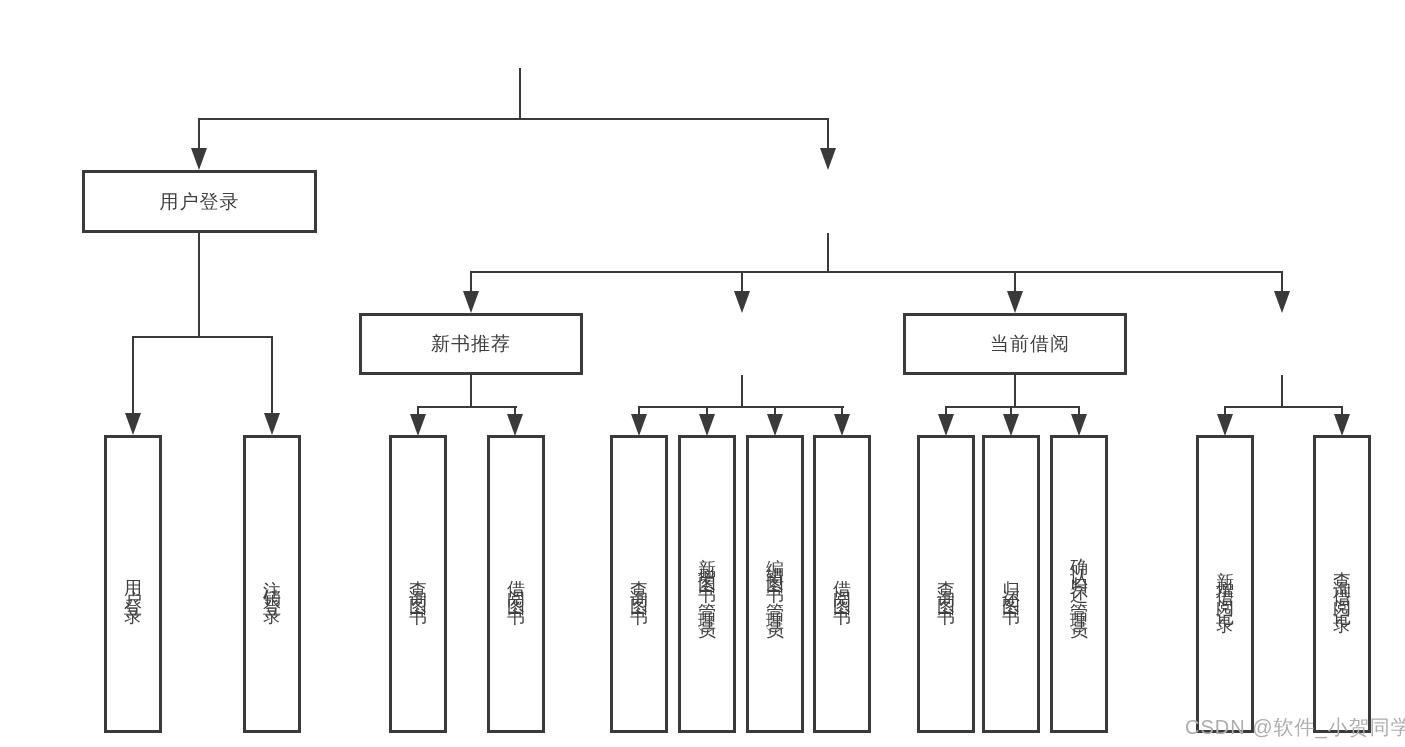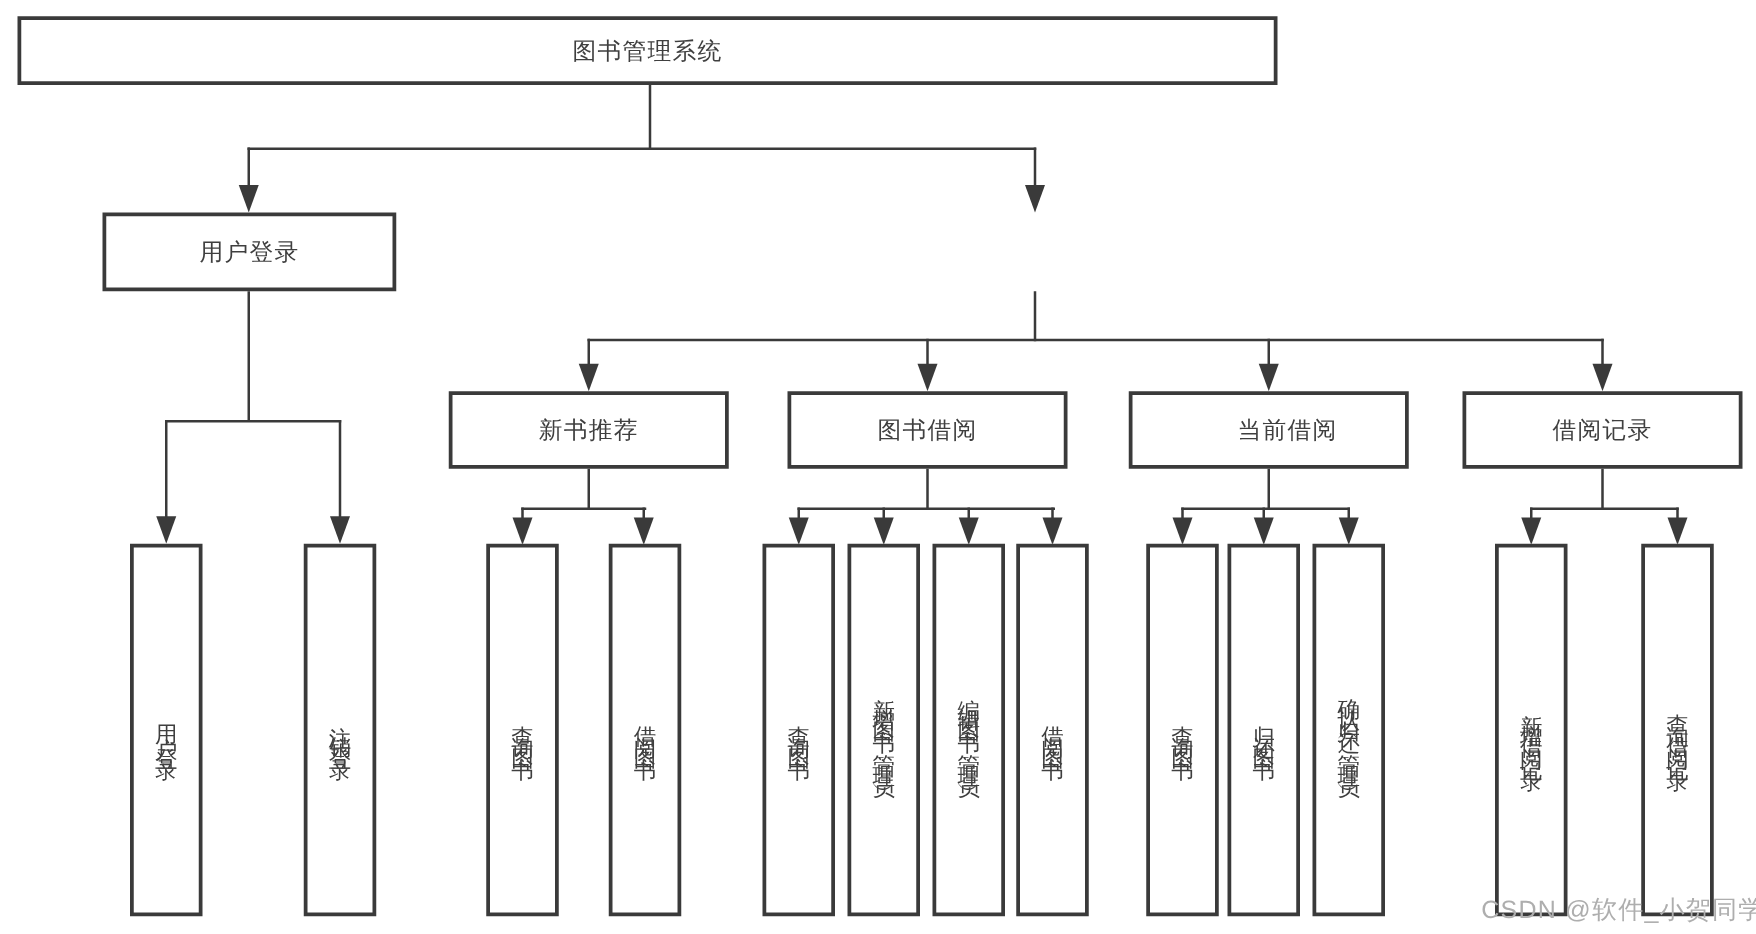--- a/index.html
+++ b/index.html
@@ -49,23 +49,20 @@
     letter-spacing: 1px;
     white-space: nowrap;
     z-index: 5;
   }
 </style>
 </head>
 <body>
 
 <div class="stage">
 
-  <div class="box hbox" style="left:14px; top:13px; width:1008px; height:55px;">
-    <span>图书管理系统</span>
-  </div>
 
   <div class="vline" style="left:519px; top:68px; height:51px;"></div>
   <div class="hline" style="left:198px; top:118px; width:631px;"></div>
   <div class="vline" style="left:198px; top:118px; height:32px;"></div>
   <div class="arrow" style="left:191px; top:148px;"></div>
   <div class="vline" style="left:827px; top:118px; height:32px;"></div>
   <div class="arrow" style="left:820px; top:148px;"></div>
 
   <div class="box hbox" style="left:82px; top:170px; width:235px; height:63px;">
     <span>用户登录</span>
@@ -85,28 +82,22 @@
   <div class="vline" style="left:741px; top:271px; height:22px;"></div>
   <div class="arrow" style="left:734px; top:291px;"></div>
   <div class="vline" style="left:1014px; top:271px; height:22px;"></div>
   <div class="arrow" style="left:1007px; top:291px;"></div>
   <div class="vline" style="left:1281px; top:271px; height:22px;"></div>
   <div class="arrow" style="left:1274px; top:291px;"></div>
 
   <div class="box hbox" style="left:359px; top:313px; width:224px; height:62px;">
     <span>新书推荐</span>
   </div>
-  <div class="box hbox" style="left:630px; top:313px; width:224px; height:62px;">
-    <span>图书借阅</span>
-  </div>
   <div class="box hbox" style="left:903px; top:313px; width:224px; height:62px;padding-left:30px;">
     <span>当前借阅</span>
-  </div>
-  <div class="box hbox" style="left:1170px; top:313px; width:224px; height:62px;">
-    <span>借阅记录</span>
   </div>
 
   <div class="vline" style="left:470px; top:375px; height:33px;"></div>
   <div class="hline" style="left:417px; top:406px; width:100px;"></div>
   <div class="vline" style="left:417px; top:406px; height:10px;"></div>
   <div class="arrow" style="left:410px; top:414px;"></div>
   <div class="vline" style="left:514px; top:406px; height:10px;"></div>
   <div class="arrow" style="left:507px; top:414px;"></div>
 
   <div class="vline" style="left:741px; top:375px; height:33px;"></div>

